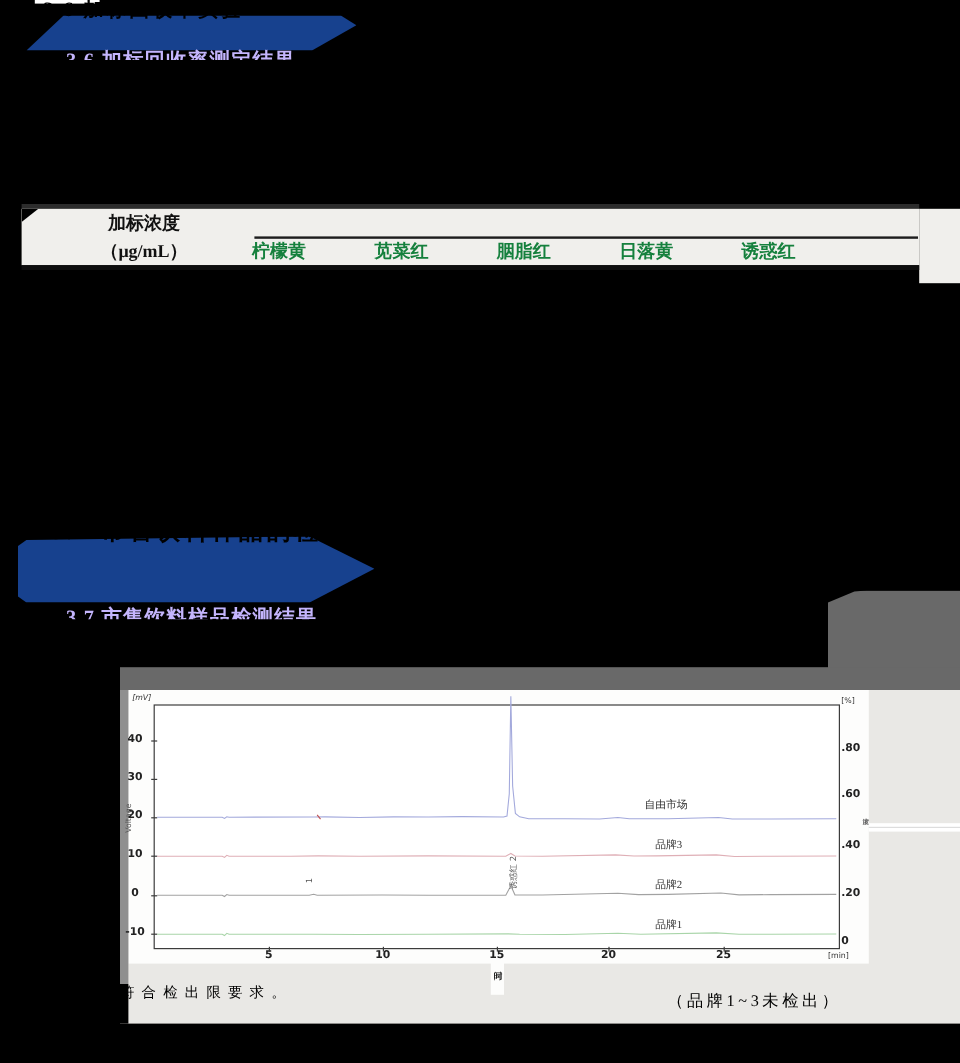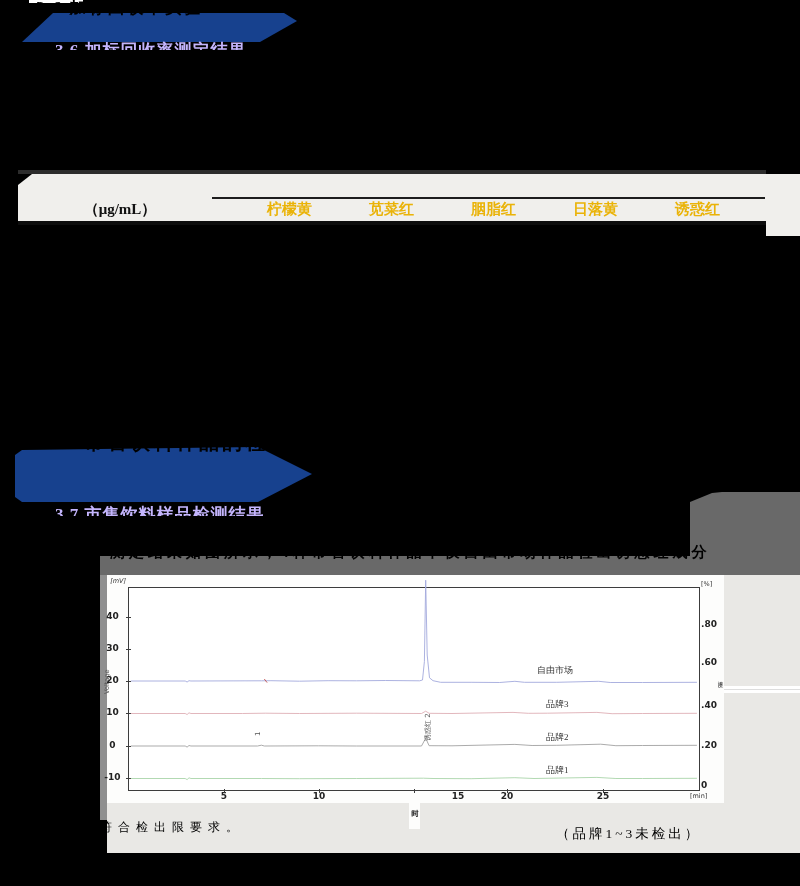--- a/index.html
+++ b/index.html
@@ -9,21 +9,21 @@
   .blue{color:#c4b5fd;}
   
   .ribbon{position:absolute;background:#17418e;}
   .clip-line{position:absolute;overflow:hidden;white-space:nowrap;}
   .black-head{position:absolute;color:#000;font-weight:bold;white-space:nowrap;}
   
   .tband{position:absolute;background:#f0efec;}
   .trule{position:absolute;background:#111;}
   .tcell{position:absolute;color:#111;font-weight:bold;font-size:15px;text-align:center;white-space:nowrap;}
   .tcols{position:absolute;display:flex;}
-  .tcols>div{flex:1;text-align:right;color:#eab308;font-weight:bold;font-size:15px;}
+  .tcols>div{flex:1;text-align:left;color:#15803d;font-weight:bold;font-size:15px;}
   
   .grayband{position:absolute;background:#696969;}
   
   .chart{position:absolute;left:100px;top:575px;width:700px;height:278px;background:#e9e8e5;
          font-family:"DejaVu Sans",sans-serif;}
   .plotwhite{position:absolute;left:7px;top:0;width:617px;height:228px;background:#fdfdfc;}
   .sliver{position:absolute;left:0;top:0;width:7px;height:245px;background:#8f8f8f;}
   .sliverend{position:absolute;left:0;top:245px;width:7px;height:33px;background:#000;}
   .frame{position:absolute;left:28px;top:12px;width:570px;height:202px;border:1px solid #3c3c3c;background:#fff;}
   .ylab{position:absolute;width:25px;text-align:center;font-size:9px;color:#222;font-weight:bold;}
@@ -49,20 +49,21 @@
               clip-path:polygon(33px 4px,264px 4px,277px 12px,240px 33px,2px 33px);"></div>
   <div class="black-head" style="left:36px;top:-4px;font-size:17px;letter-spacing:2px;">3.6 加标回收率实验</div>
   <div class="clip-line blue" style="left:55px;top:39px;width:225px;height:11px;font-size:17px;font-weight:bold;letter-spacing:1px;">3.6 加标回收率测定结果</div>
 
   <div class="trule" style="left:18px;top:170px;width:748px;height:4px;background:#2c2c2c;"></div>
   <div class="tband" style="left:18px;top:174px;width:748px;height:47px;"></div>
   <div class="tband" style="left:766px;top:174px;width:34px;height:62px;"></div>
   <div class="abs" style="left:18px;top:174px;width:14px;height:11px;background:#000;
               clip-path:polygon(0 0,100% 0,0 100%);"></div>
 
+  <div class="tcell" style="left:30px;top:177px;width:180px;">加标浓度</div>
   <div class="tcell" style="left:30px;top:200px;width:180px;">（μg/mL）</div>
 
   <div class="trule" style="left:212px;top:197px;width:553px;height:2px;background:#1d1d1d;"></div>
 
   <div class="tcols" style="left:210px;top:200px;width:510px;">
     <div>柠檬黄</div>
     <div>苋菜红</div>
     <div>胭脂红</div>
     <div>日落黄</div>
     <div>诱惑红</div>
@@ -71,21 +72,20 @@
   <div class="trule" style="left:18px;top:221px;width:748px;height:4px;background:#0d0d0d;"></div>
 
   <div class="ribbon" style="left:15px;top:445px;width:300px;height:60px;
               clip-path:polygon(7px 5px,243px 2px,297px 29px,243px 57px,7px 57px,0 52px,0 10px);"></div>
   <div class="black-head" style="left:42px;top:429px;font-size:20px;letter-spacing:3px;">3.7 市售饮料样品的检测</div>
   <div class="clip-line blue" style="left:55px;top:503px;width:235px;height:13px;font-size:17px;font-weight:bold;letter-spacing:1px;">3.7 市售饮料样品检测结果</div>
 
   <div class="grayband" style="left:690px;top:492px;width:110px;height:83px;
               clip-path:polygon(0 10px,22px 1px,32px 0,110px 0,110px 83px,0 83px);"></div>
   <div class="grayband" style="left:100px;top:556px;width:700px;height:19px;"></div>
-  <div class="overlayblack" style="left:110px;top:543px;font-size:15px;font-weight:bold;letter-spacing:4px;">测定结果如图所示，4种市售饮料样品中仅自由市场样品检出诱惑红成分</div>
 
   <div class="chart">
     <div class="plotwhite"></div>
     <div class="sliver"></div>
     <div class="sliverend"></div>
 
     <div class="frame"></div>
 
     <div class="unit" style="left:6px;top:2px;width:20px;text-align:right;font-style:italic;">[mV]</div>
     <div class="unit" style="left:601px;top:5px;">[%]</div>
@@ -112,21 +112,21 @@
       <div class="tickh" style="left:26px;top:203px;"></div>
 
     <div class="yrlab" style="top:44px;">.80</div>
     <div class="yrlab" style="top:82px;">.60</div>
     <div class="yrlab" style="top:125px;">.40</div>
     <div class="yrlab" style="top:165px;">.20</div>
     <div class="yrlab" style="top:205px;">0</div>
 
     <div class="xlab" style="left:124px;top:216px;">5</div>
     <div class="xlab" style="left:219px;top:216px;">10</div>
-    <div class="xlab" style="left:314px;top:216px;margin-left:44px;">15</div>
+    <div class="xlab" style="left:314px;top:216px;">15</div>
     <div class="xlab" style="left:407px;top:216px;">20</div>
     <div class="xlab" style="left:503px;top:216px;">25</div>
     <div class="tickv" style="left:124px;top:214px;"></div>
       <div class="tickv" style="left:219px;top:214px;"></div>
     <div class="tickv" style="left:314px;top:214px;"></div>
       <div class="tickv" style="left:407px;top:214px;"></div>
     <div class="tickv" style="left:503px;top:214px;"></div>
 
     <svg id="traces" style="position:absolute;left:28px;top:12px;overflow:visible;" width="570" height="202">
         <polyline points="2.9,94.0 57.2,94.0 59.1,95.0 61.0,93.7 62.9,94.0 133.4,93.8 142.9,93.7 171.5,94.2 200.1,93.7 228.7,93.8 257.3,93.5 291.6,93.8 294.5,93.0 296.4,74.5 297.7,-6.8 299.2,68.0 301.5,90.8 305.0,93.7 312.6,95.3 343.1,95.3 371.7,95.5 386.9,94.3 396.4,95.3 428.8,95.3 470.8,94.3 482.2,95.5 514.6,95.5 568.9,95.3" fill="none" stroke="#a3a9dc" stroke-width="0.9"></polyline>

